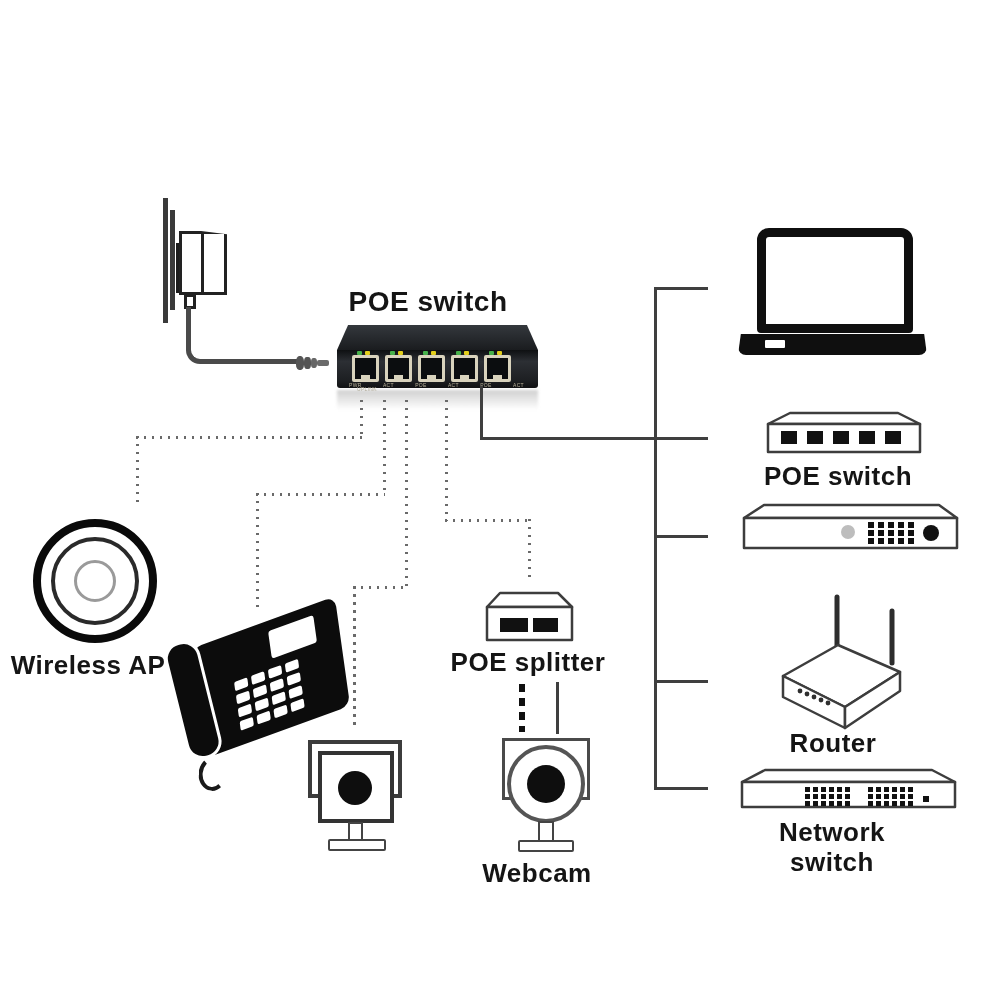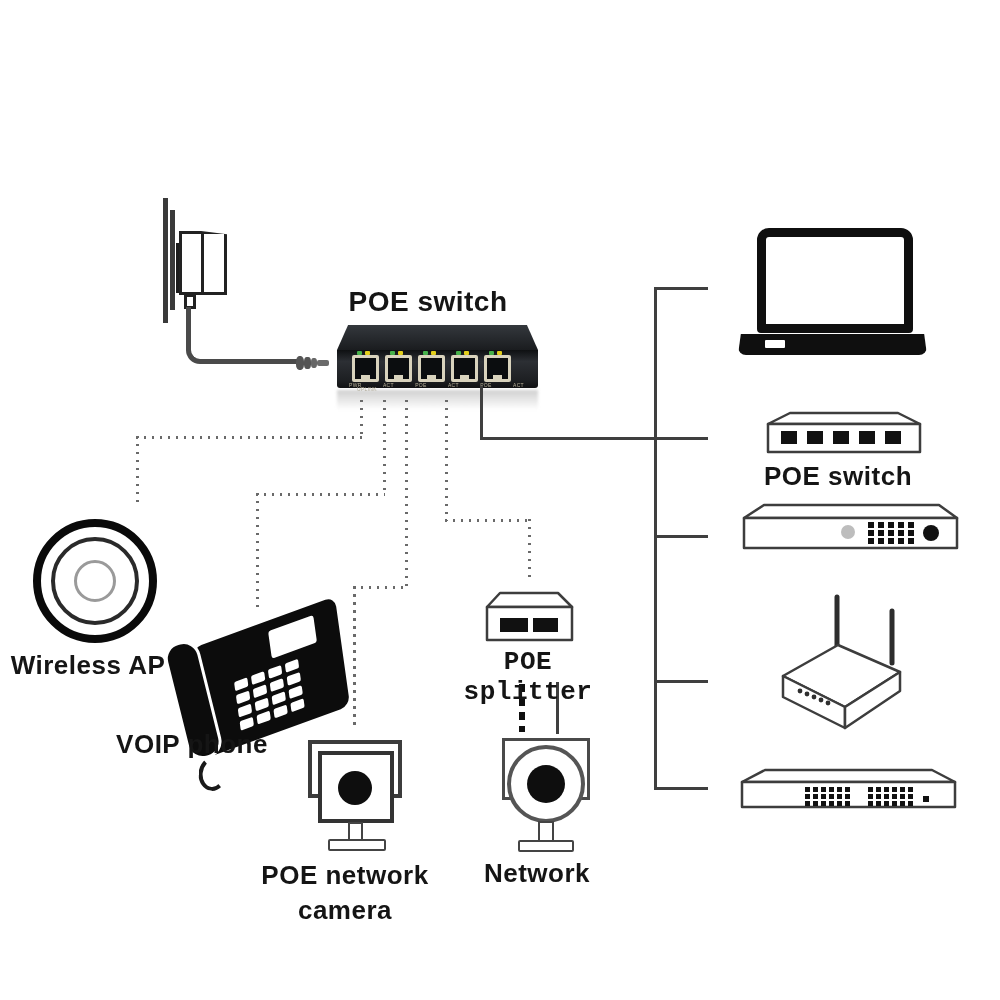--- a/index.html
+++ b/index.html
@@ -181,20 +181,21 @@
     <polygon class="oline" points="25,91 25,112 87,143 87,122"></polygon>
     <polygon class="oline" points="87,122 142,87 142,106 87,143"></polygon>
     <g fill="#2f2f2f">
       <circle cx="42" cy="106" r="2.4"></circle>
         <circle cx="49" cy="109" r="2.4"></circle>
         <circle cx="56" cy="112" r="2.4"></circle>
         <circle cx="63" cy="115" r="2.4"></circle>
         <circle cx="70" cy="118" r="2.4"></circle>
     </g>
   </svg>
+  <div class="lbl lbl-26" style="left:743px;top:728px;width:180px;">Router</div>
 
   <svg style="left:735px;top:765px;" width="230" height="50" viewBox="0 0 230 50">
     <polygon class="oline" points="7,17 30,5 197,5 220,17"></polygon>
     <rect class="oline" x="7" y="17" width="213" height="25"></rect>
     <g fill="#111">
       <rect x="70" y="22" width="5" height="5"></rect>
         <rect x="78" y="22" width="5" height="5"></rect>
         <rect x="86" y="22" width="5" height="5"></rect>
         <rect x="94" y="22" width="5" height="5"></rect>
         <rect x="102" y="22" width="5" height="5"></rect>
@@ -225,20 +226,21 @@
         <rect x="173" y="29" width="5" height="5"></rect>
       <rect x="133" y="36" width="5" height="5"></rect>
         <rect x="141" y="36" width="5" height="5"></rect>
         <rect x="149" y="36" width="5" height="5"></rect>
         <rect x="157" y="36" width="5" height="5"></rect>
         <rect x="165" y="36" width="5" height="5"></rect>
         <rect x="173" y="36" width="5" height="5"></rect>
       <rect x="188" y="31" width="6" height="6"></rect>
     </g>
   </svg>
+  <div class="lbl lbl-26" style="left:742px;top:817px;width:180px;">Network switch</div>
 
   <div>
     <div class="abs" style="left:33px;top:519px;width:124px;height:124px;border:8px solid #0a0a0a;border-radius:50%;box-sizing:border-box;"></div>
     <div class="abs" style="left:51px;top:537px;width:88px;height:88px;border:4px solid #2a2a2a;border-radius:50%;box-sizing:border-box;"></div>
     <div class="abs" style="left:74px;top:560px;width:42px;height:42px;border:3.5px solid #9a9a9a;border-radius:50%;box-sizing:border-box;"></div>
   </div>
   <div class="lbl lbl-26" style="left:-2px;top:650px;width:180px;">Wireless AP</div>
 
   <div class="abs" style="left:155px;top:598px;width:210px;height:170px;">
     <div class="abs" style="left:25px;top:18px;width:180px;height:140px;transform:rotate(-20deg);">
@@ -259,44 +261,39 @@
           <span style="width:14px;height:9px;background:#fff;border-radius:2px;"></span>
         <span style="width:14px;height:9px;background:#fff;border-radius:2px;"></span>
           <span style="width:14px;height:9px;background:#fff;border-radius:2px;"></span>
           <span style="width:14px;height:9px;background:#fff;border-radius:2px;"></span>
           <span style="width:14px;height:9px;background:#fff;border-radius:2px;"></span>
       </div>
       <div class="abs" style="left:-2px;top:0;width:30px;height:114px;background:#0c0c0c;border-radius:14px;box-shadow:0 0 0 3px #fff;transform:rotate(6deg);"></div>
       <div class="abs" style="left:-8px;top:116px;width:28px;height:34px;border:4px solid #1a1a1a;border-radius:50%;border-top-color:transparent;border-right-color:transparent;transform:rotate(25deg);box-sizing:border-box;"></div>
     </div>
   </div>
-  <div class="lbl lbl-26" style="left:102px;top:729px;width:180px;">VOIP phone</div>
 
   <div>
     <div class="abs" style="left:308px;top:740px;width:94px;height:58px;border:4px solid #3c3c3c;box-sizing:border-box;background:#fff;"></div>
     <div class="abs" style="left:318px;top:751px;width:76px;height:72px;background:#fff;border:4.5px solid #333;box-sizing:border-box;"></div>
     <div class="abs" style="left:338px;top:771px;width:34px;height:34px;background:#0e0e0e;border-radius:50%;"></div>
     <div class="abs" style="left:348px;top:822px;width:15px;height:19px;background:#fff;border:2.5px solid #444;box-sizing:border-box;"></div>
     <div class="abs" style="left:328px;top:839px;width:58px;height:12px;background:#fff;border:2.5px solid #444;border-radius:2px;box-sizing:border-box;"></div>
   </div>
-  <div class="lbl lbl-26" style="left:245px;top:858px;width:200px;line-height:35px;">
-    <div>POE network</div>
-    <div>camera</div>
-  </div>
 
   <svg style="left:482px;top:588px;" width="100" height="60" viewBox="0 0 100 60">
     <polygon class="oline" points="5,19 18,5 76,5 90,19"></polygon>
     <rect class="oline" x="5" y="19" width="85" height="33"></rect>
     <rect x="18" y="30" width="28" height="14" fill="#111"></rect>
     <rect x="51" y="30" width="25" height="14" fill="#111"></rect>
   </svg>
-  <div class="lbl lbl-26" style="left:438px;top:647px;width:180px;font-family:Liberation Mono, monospace;">POE splitter</div>
+  <div class="lbl lbl-26" style="left:438px;top:647px;width:180px;">POE splitter</div>
 
   <div>
     <div class="abs" style="left:502px;top:738px;width:88px;height:62px;border:3.5px solid #4a4a4a;box-sizing:border-box;background:#fff;"></div>
     <div class="abs" style="left:507px;top:745px;width:78px;height:78px;background:#fff;border:4.5px solid #555;border-radius:50%;box-sizing:border-box;"></div>
     <div class="abs" style="left:527px;top:765px;width:38px;height:38px;background:#0e0e0e;border-radius:50%;"></div>
     <div class="abs" style="left:538px;top:821px;width:16px;height:21px;background:#fff;border:2.5px solid #444;box-sizing:border-box;"></div>
     <div class="abs" style="left:518px;top:840px;width:56px;height:12px;background:#fff;border:2.5px solid #444;border-radius:2px;box-sizing:border-box;"></div>
   </div>
-  <div class="lbl lbl-26" style="left:447px;top:858px;width:180px;">Network</div>
+  <div class="lbl lbl-26" style="left:447px;top:858px;width:180px;">Webcam</div>
 
 </div>
 
 </body></html>

